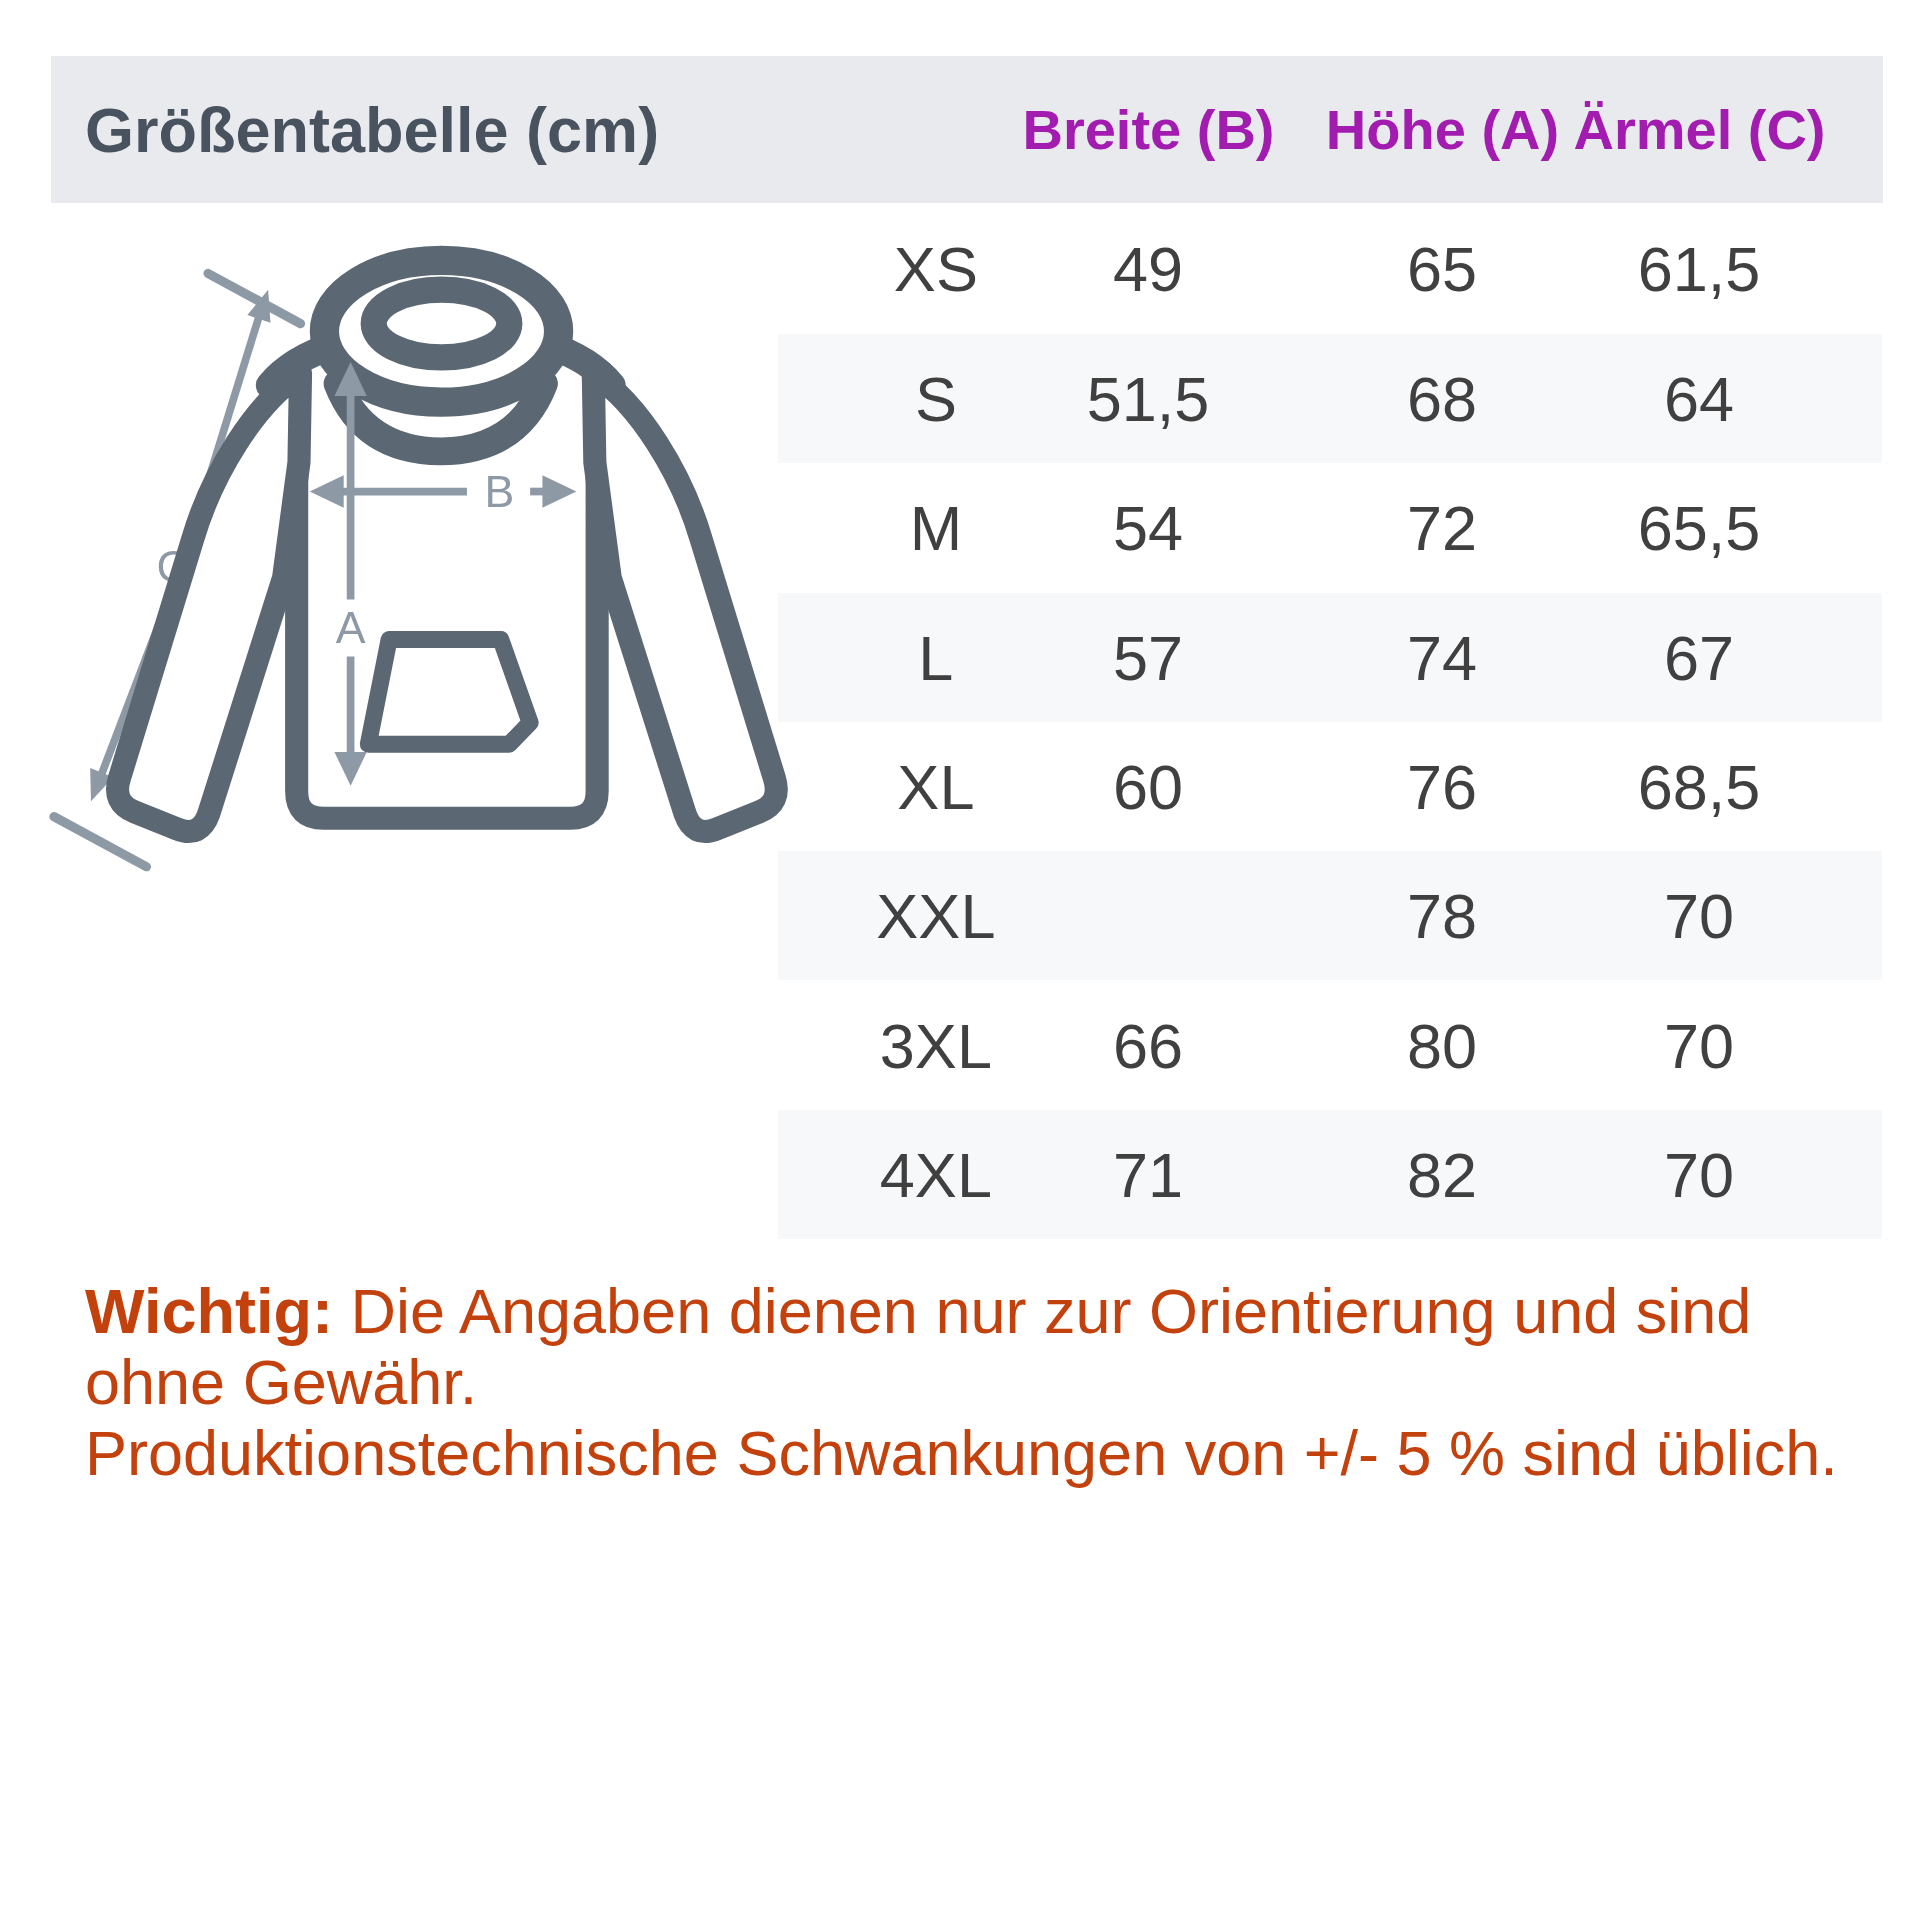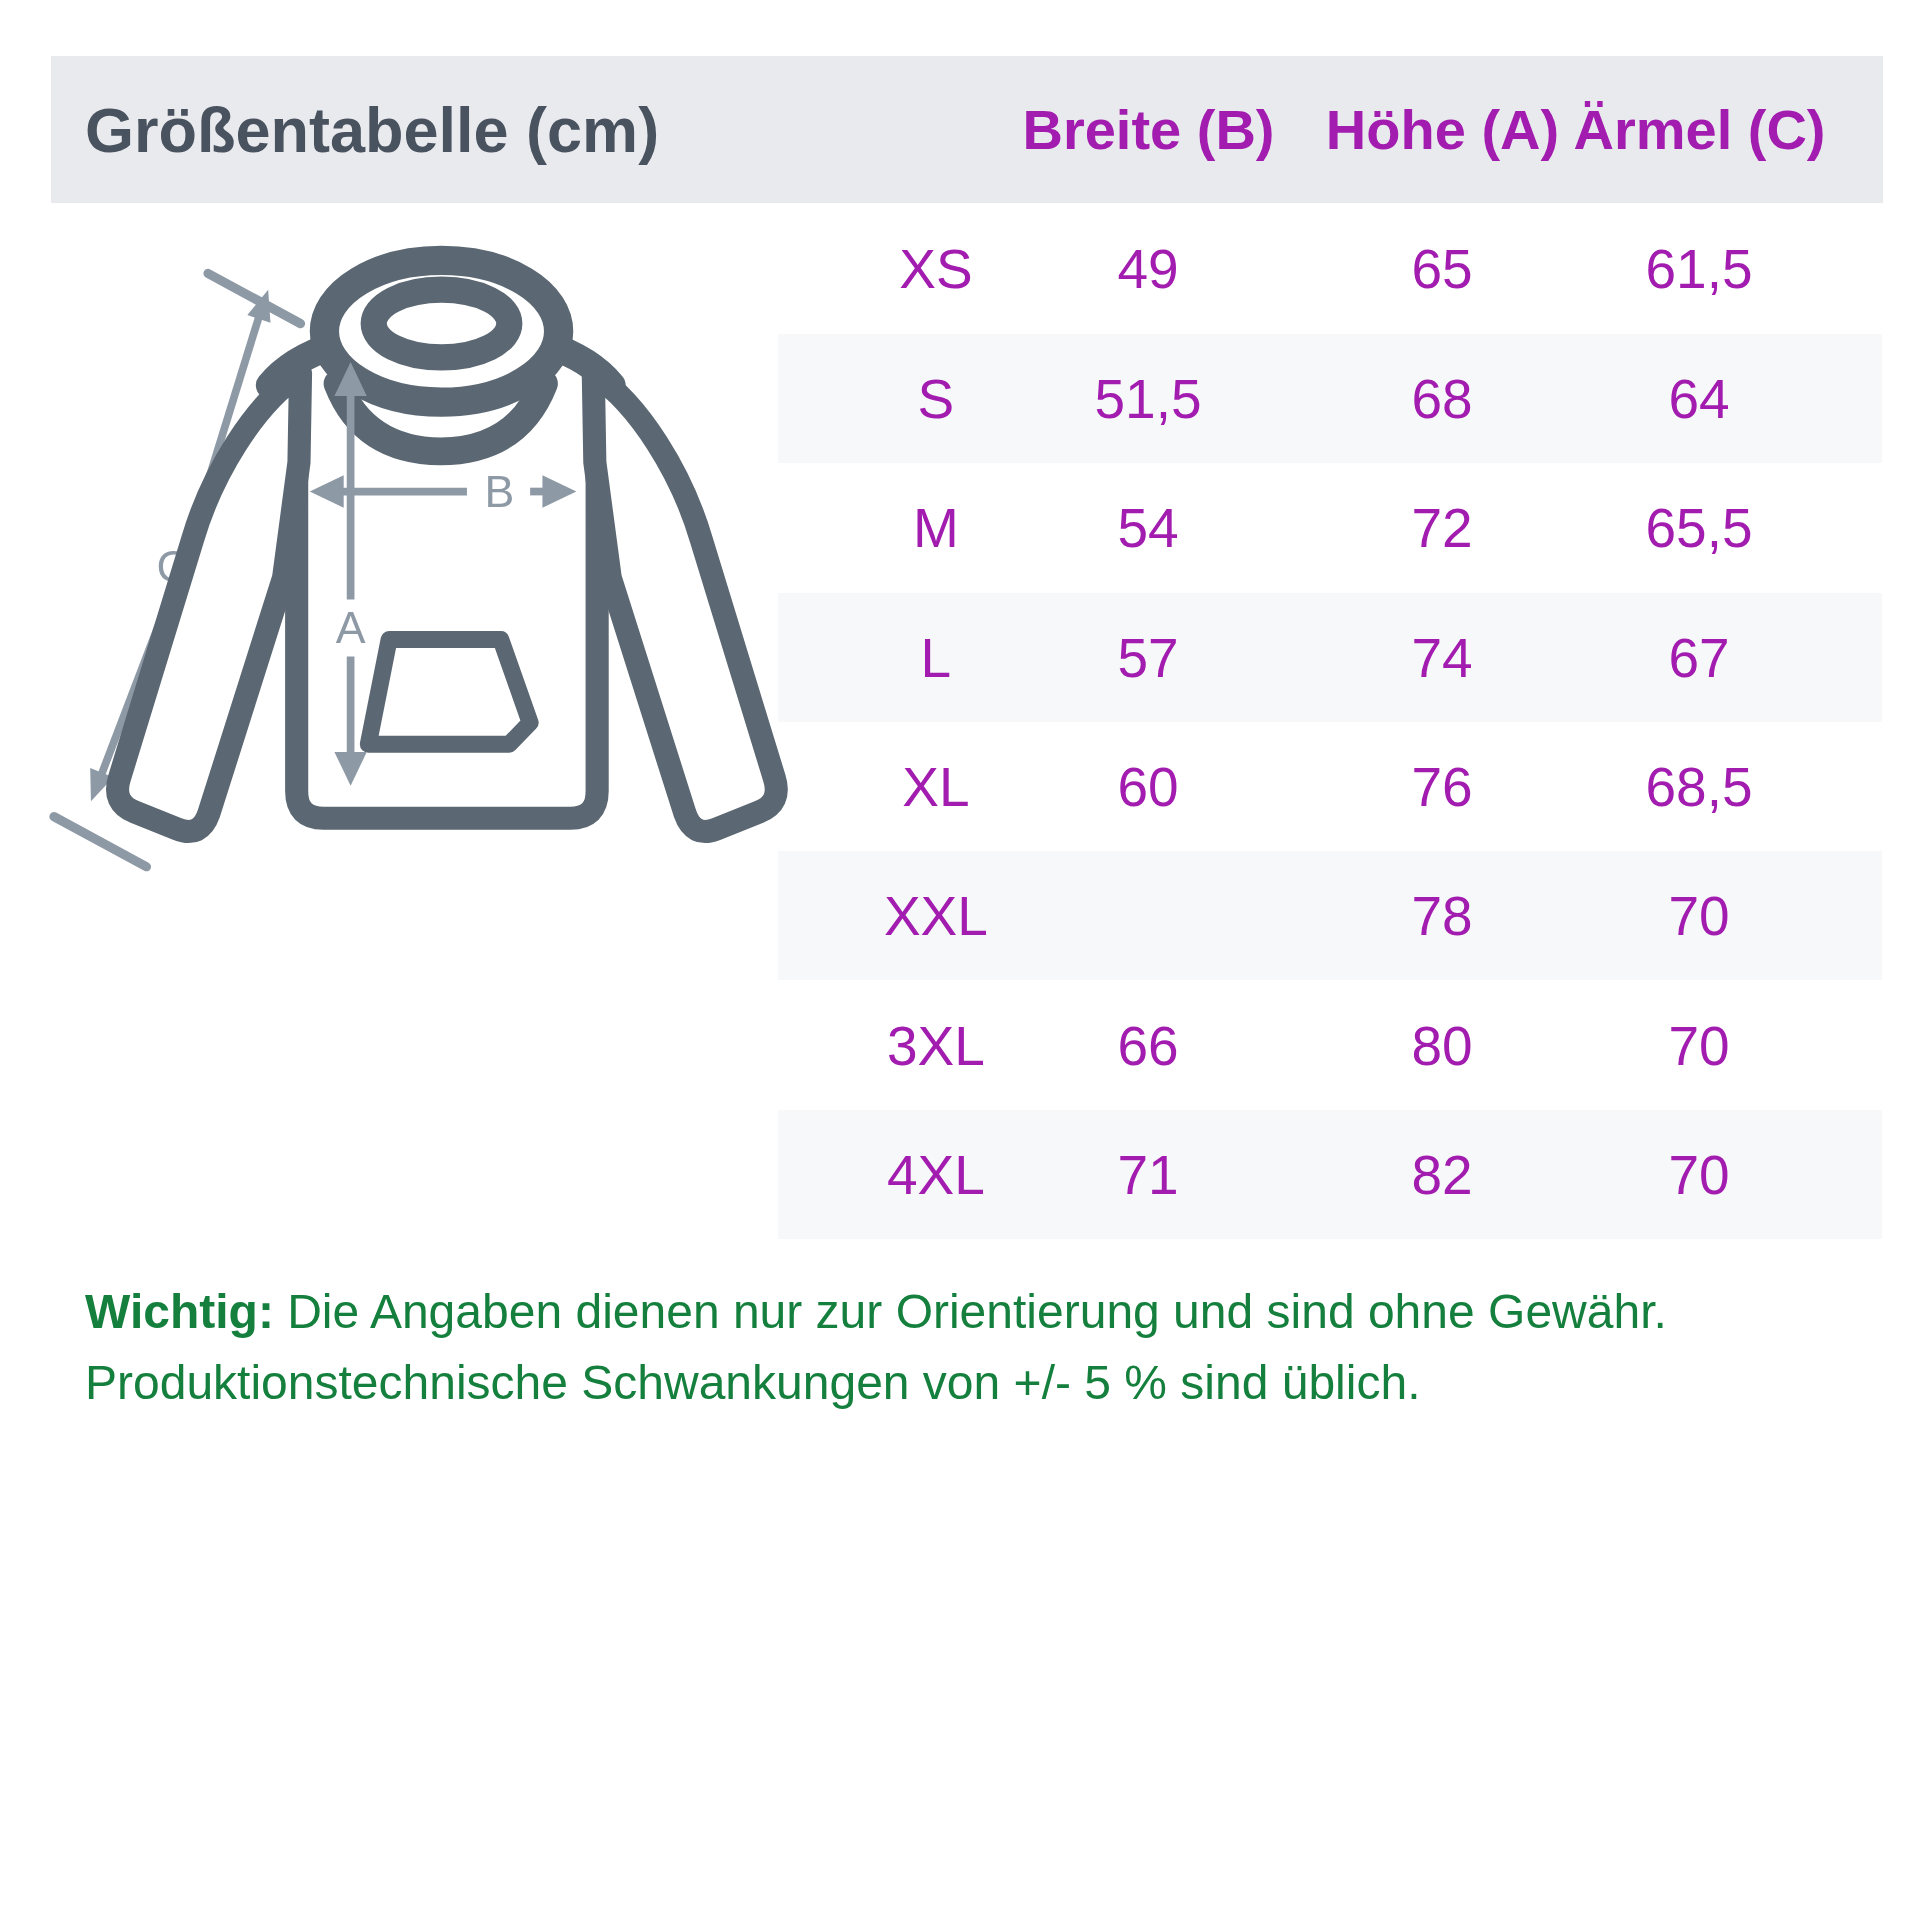--- a/index.html
+++ b/index.html
@@ -37,32 +37,32 @@
 
   
   .row {
     position: absolute; left: 778px;
     width: 1104px; height: 129px;
   }
   .row.striped { background: #f7f8fa; }
   .cell {
     position: absolute; top: 0; height: 129px; width: 308px;
     display: flex; align-items: center; justify-content: center;
-    font-size: 55px; color: #a21caf;
+    font-size: 63px; color: #404040;
     white-space: nowrap;
   }
   .cell.size { left: 3.9px; }
   .cell.b    { left: 216px; }
   .cell.a    { left: 510px; }
   .cell.c    { left: 767px; }
 
   
   .footer {
     position: absolute; left: 85px; top: 1276px; width: 1795px;
-    font-size: 48px; line-height: 71px; color: #15803d;
+    font-size: 63px; line-height: 71px; color: #c2410c;
   }
   .footer .bold { font-weight: 700; }
 
   
   #hoodie {
     position: absolute; left: 46px; top: 208px;
     width: 771px; height: 678px;
   }
   .outline {
     fill: #ffffff; stroke: #5b6772; stroke-width: 30;

